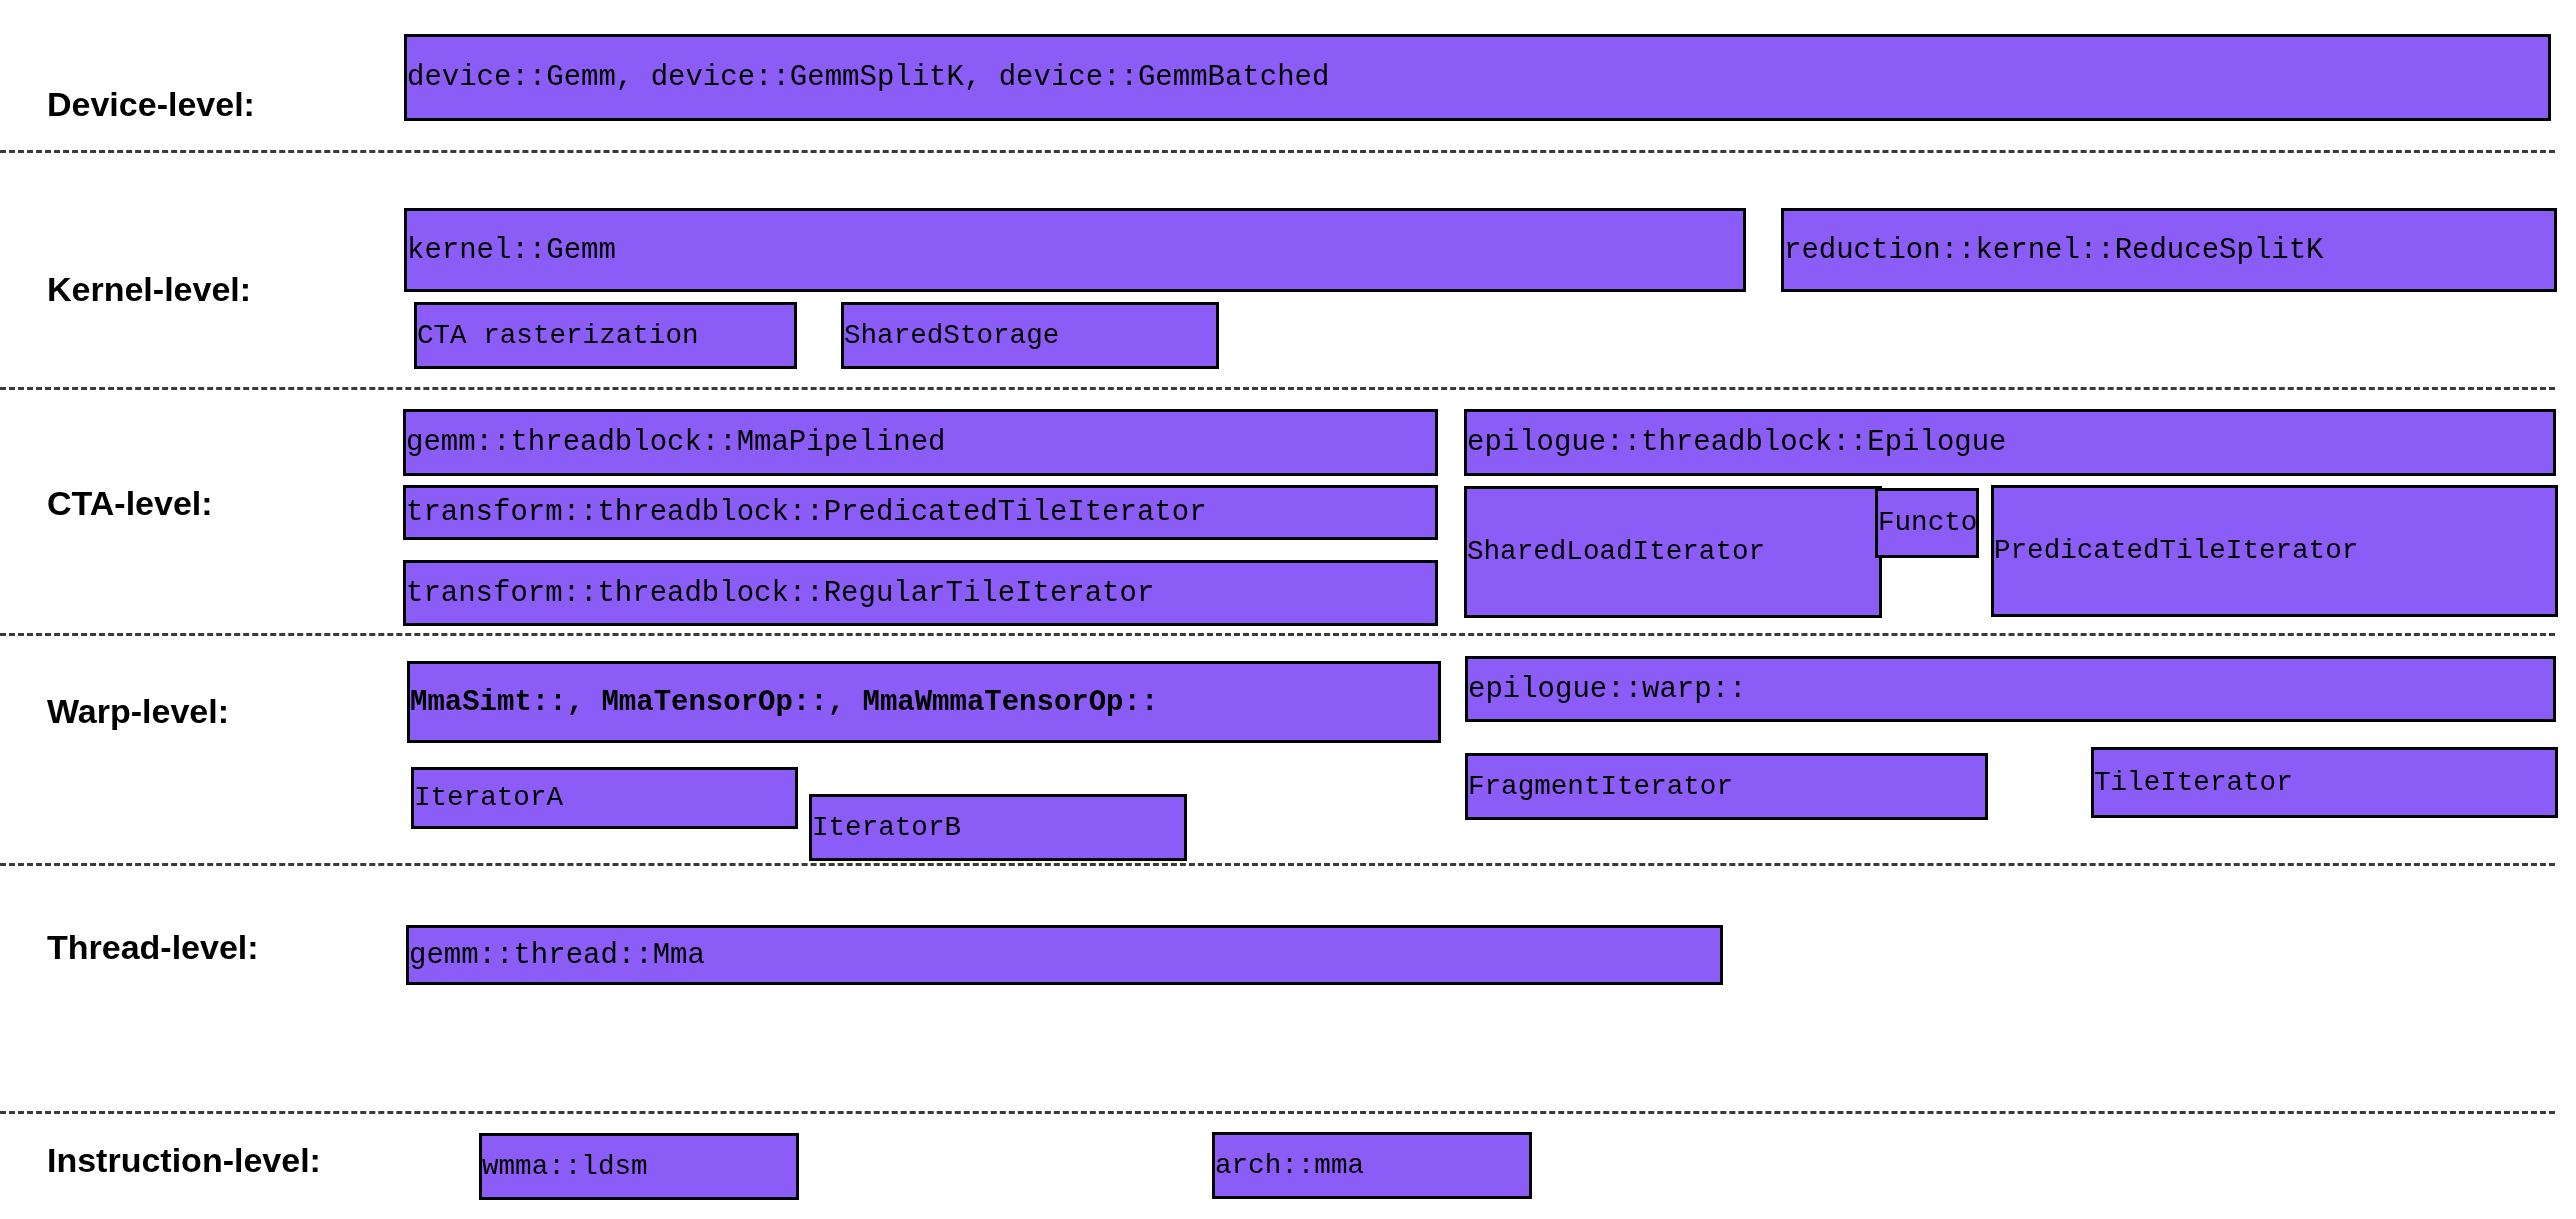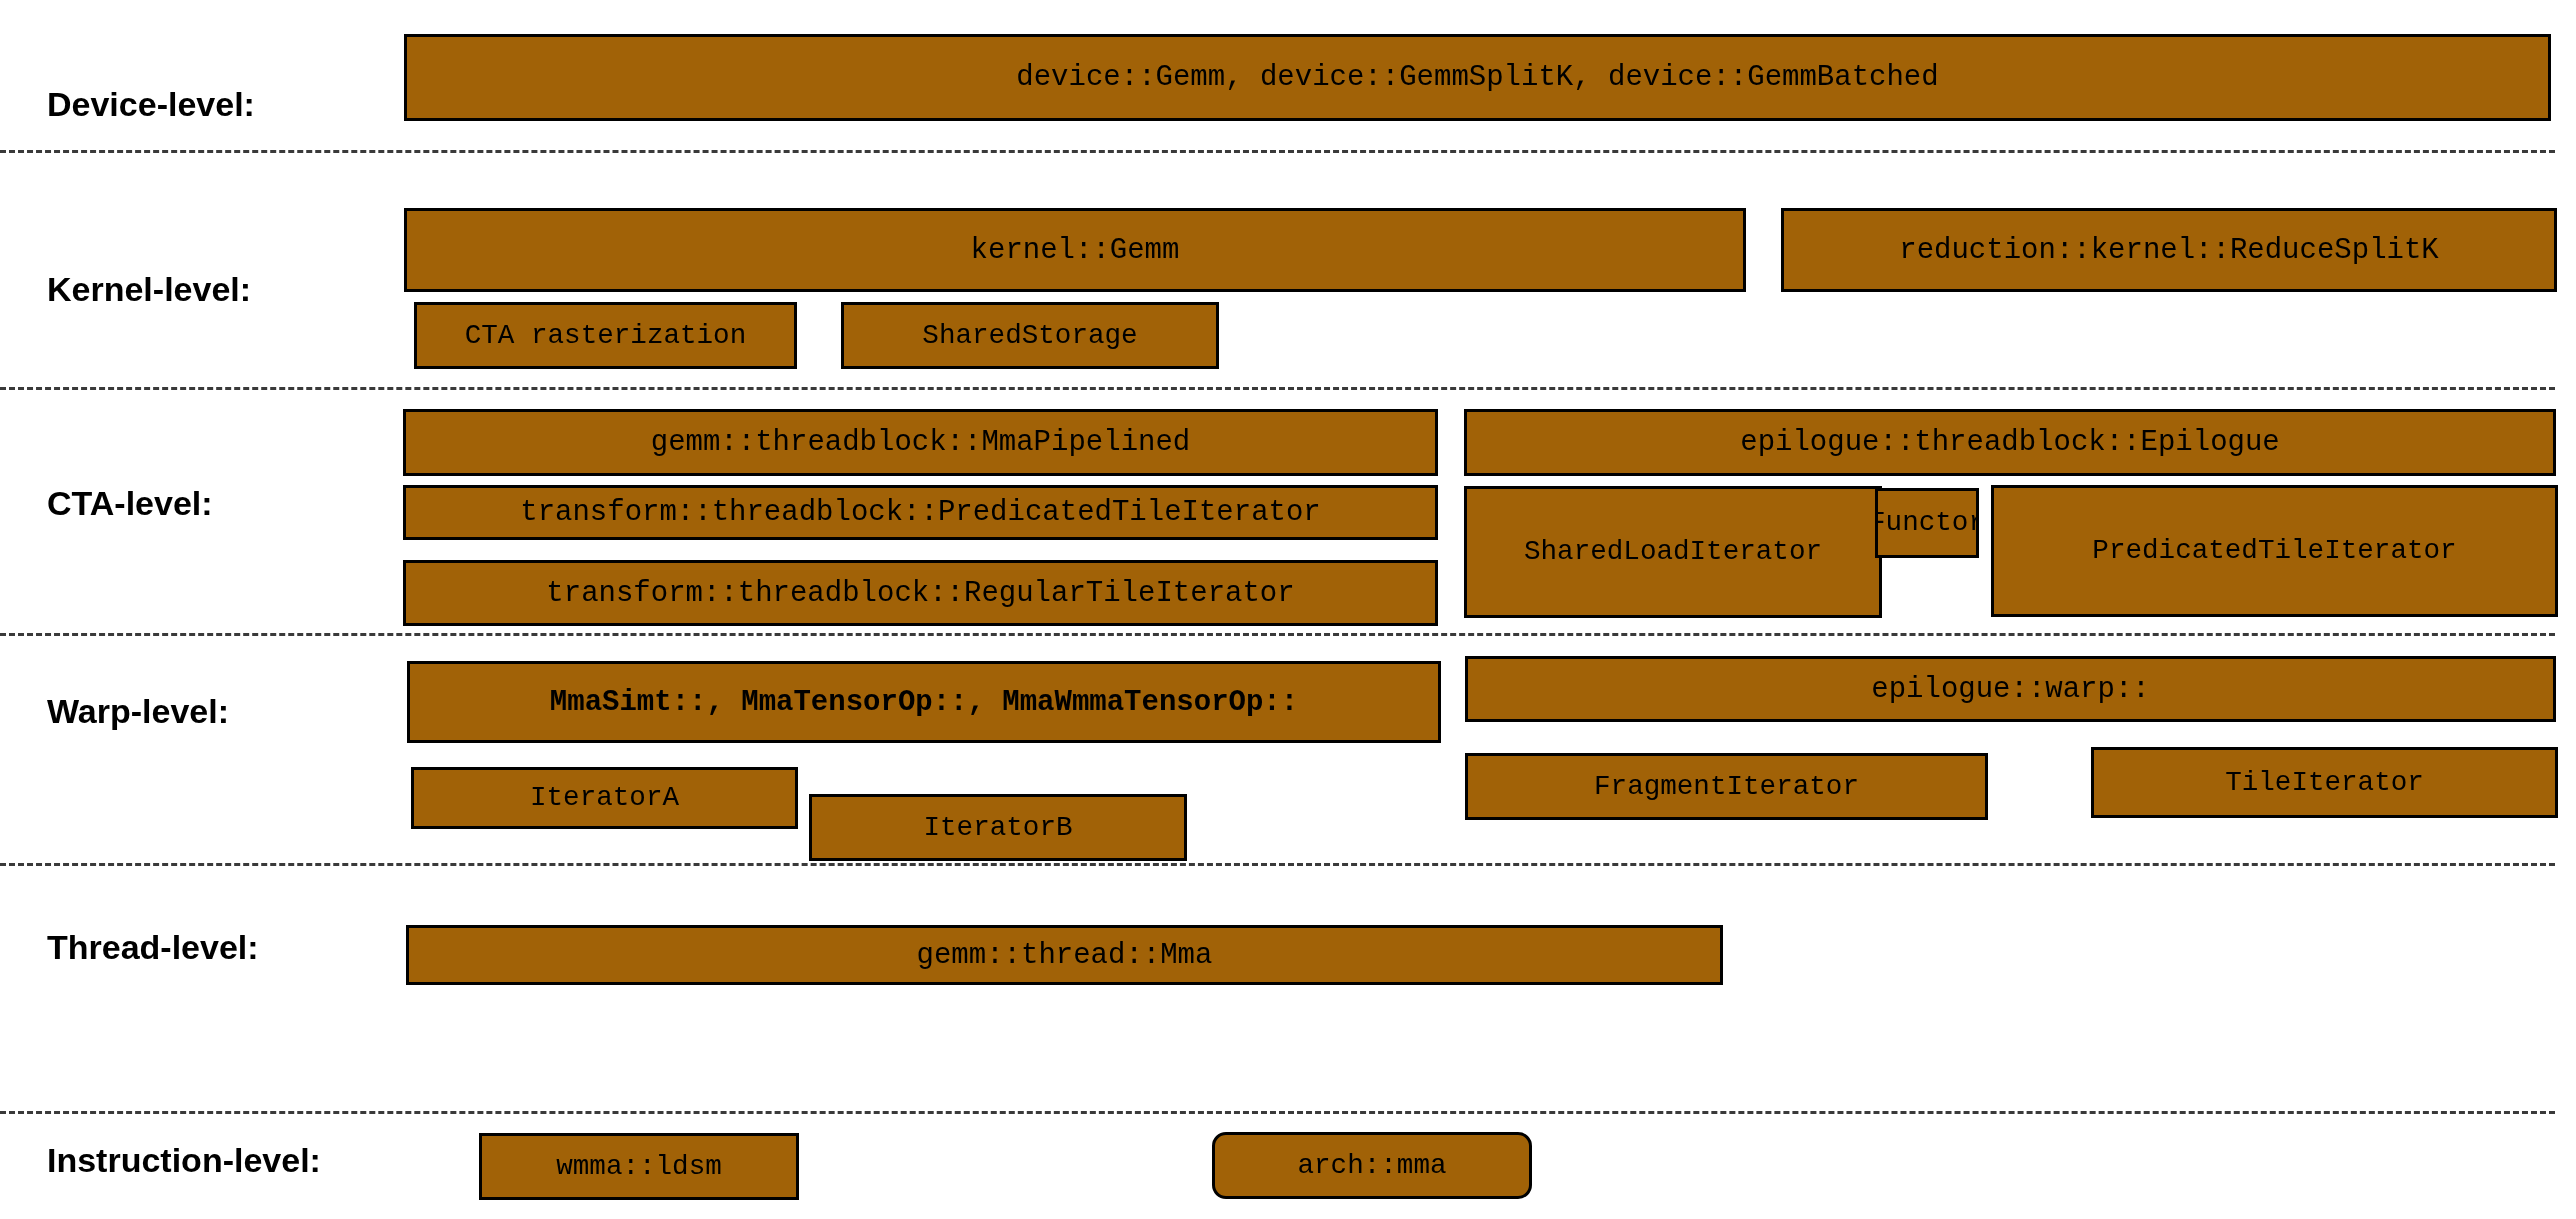--- a/index.html
+++ b/index.html
@@ -20,24 +20,23 @@
     white-space:nowrap;
     letter-spacing:0px;
     line-height:1;
   }
 
   
   .box{
     position:absolute;
     box-sizing:border-box;
     border:3.1px solid #000;
-    background:#a16207;
+    background:#8b5cf6;
     display:flex;
     align-items:center;
-    justify-content:center;
     overflow:hidden;
   }
   .box > .box-label{
     font-family:"Liberation Mono","DejaVu Sans Mono",monospace;
     font-size:29px;
     color:#000;
     white-space:nowrap;
     line-height:1;
     text-align:center;
   }
@@ -151,18 +150,18 @@
 
   <div class="sep" style="left:0px; top:1111px; width:2555px;"></div>
 
   <div class="row-label" style="left:47px; top:1143px;">Instruction-level:</div>
 
   <div class="box small" style="left:479px; top:1133px; width:320px; height:67px;">
     <span class="box-label">wmma::ldsm</span>
   </div>
 
 
-  <div class="box small" style="left:1212px; top:1132px; width:320px; height:67px;border-radius:14px;">
+  <div class="box small" style="left:1212px; top:1132px; width:320px; height:67px;">
     <span class="box-label">arch::mma</span>
   </div>
 
 </div>
 
 
 </body></html>

